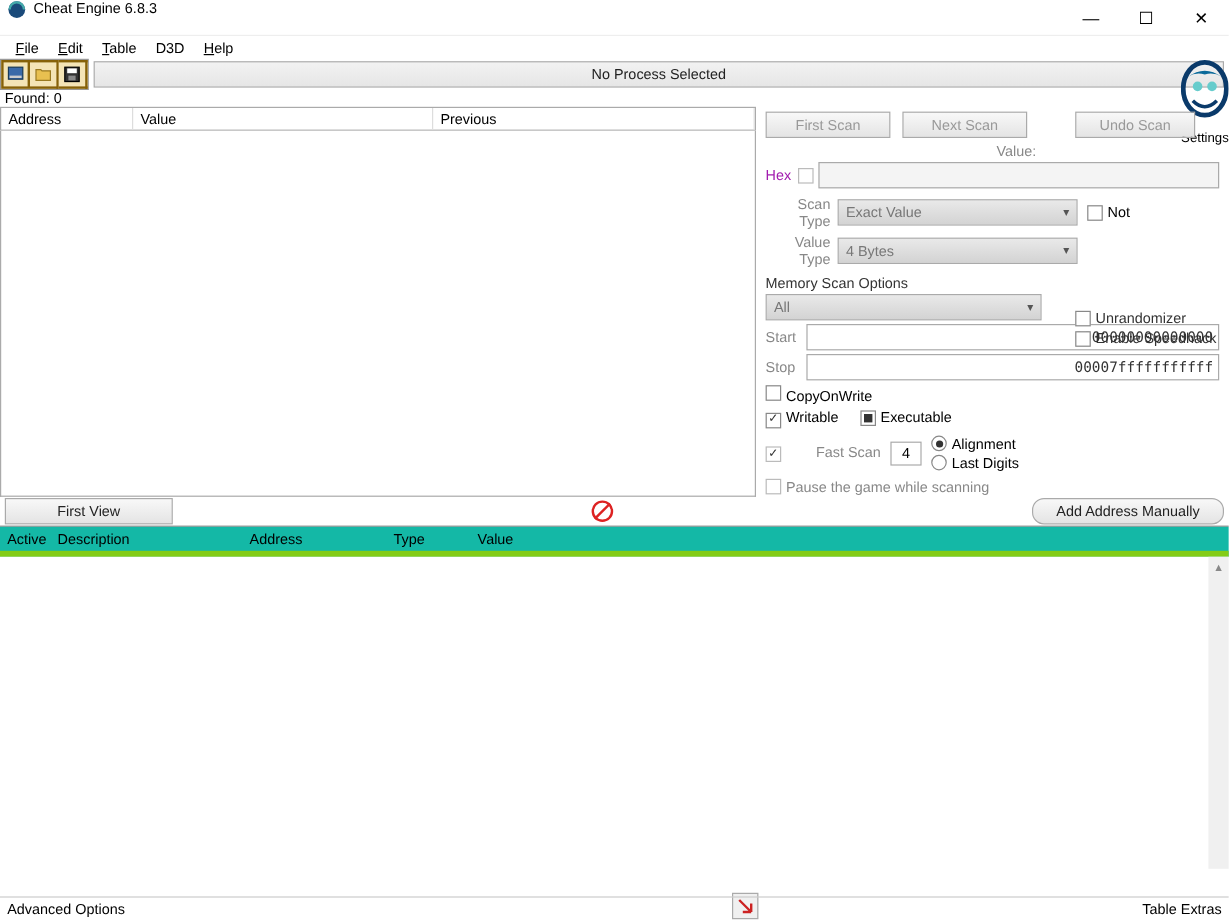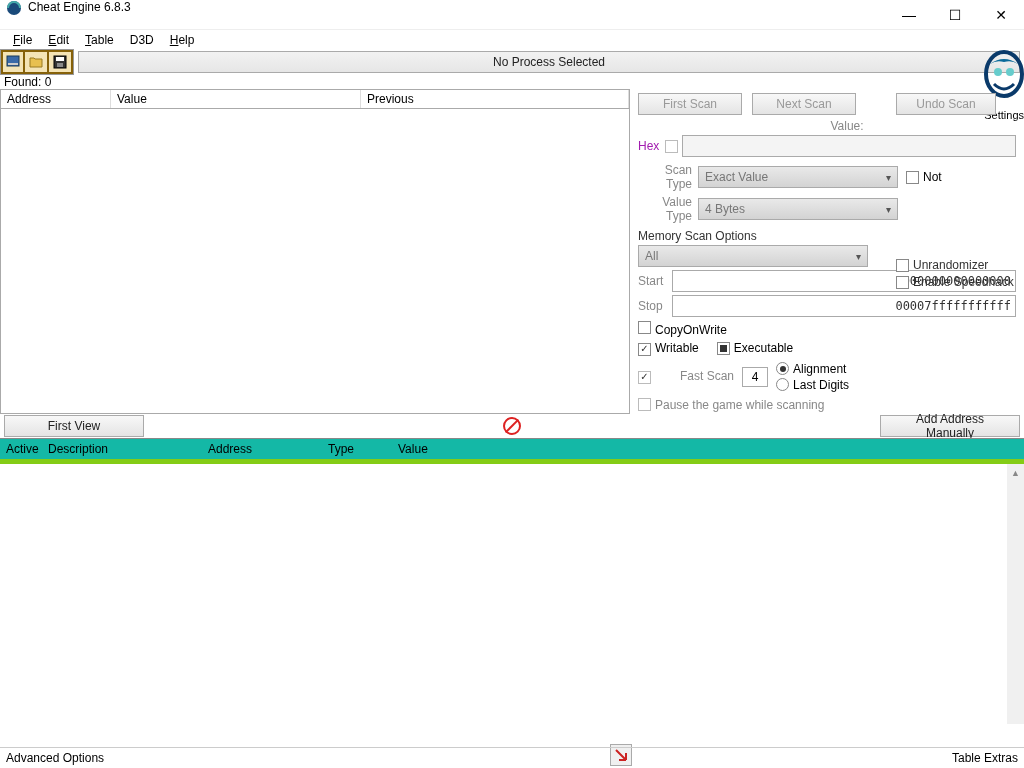--- a/index.html
+++ b/index.html
@@ -242,21 +242,21 @@
         <path d="M2 2 L12 12 M12 12 L12 5 M12 12 L5 12" stroke="#c22" stroke-width="2" fill="none"></path>
       </svg>
   </div>
 </div>
 
 <div class="mid-toolbar">
   <button class="btn">First View</button>
   <div class="spacer">
       <div class="no-sign"></div>
     </div>
-  <button class="btn" style="width:140px;">Add Address Manually</button>
+  <button class="btn" style="width:160px;border-radius:10px;">Add Address Manually</button>
 </div>
 
 <div class="table">
   <div class="table-header">
     <div class="th-active">Active</div>
     <div class="th-desc">Description</div>
     <div class="th-addr">Address</div>
     <div class="th-type">Type</div>
     <div class="th-val">Value</div>
   </div>

